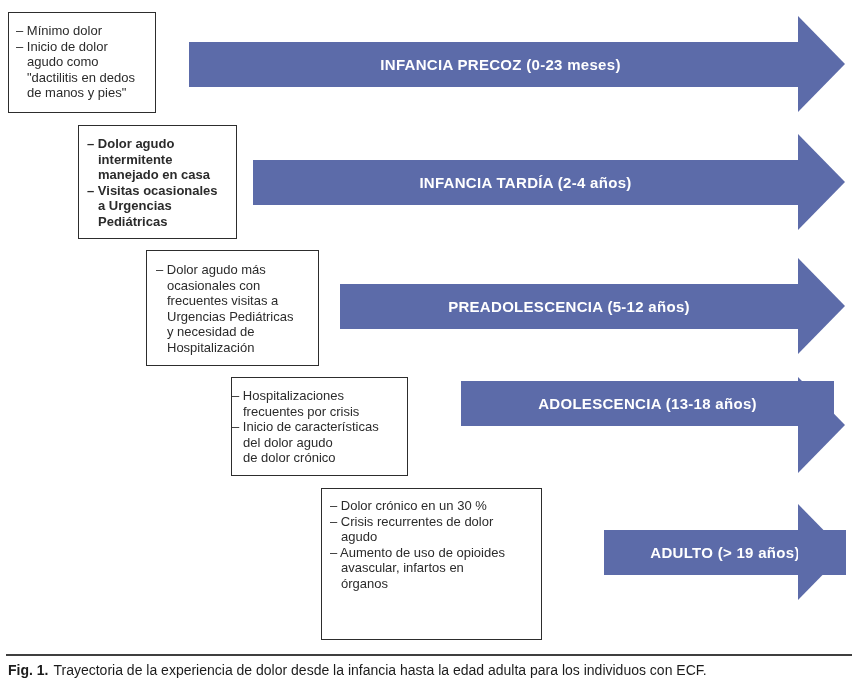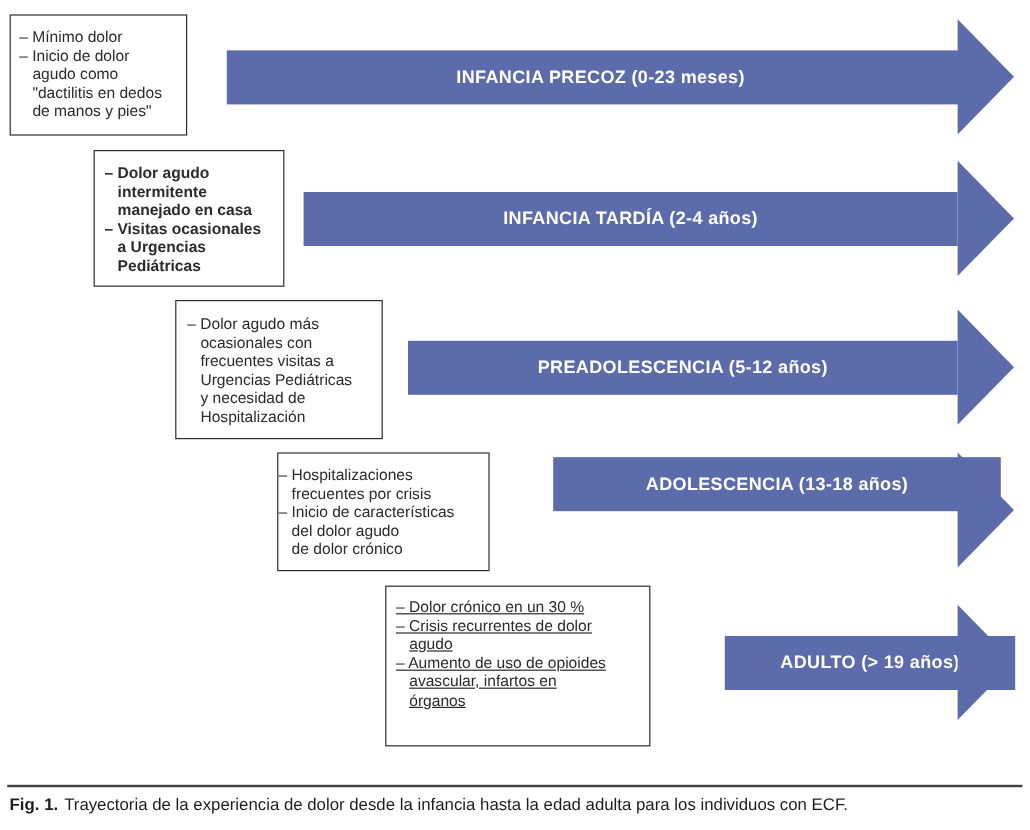--- a/index.html
+++ b/index.html
@@ -22,21 +22,21 @@
     font-size: 13px;
     line-height: 15.5px;
   }
   .note-line { white-space: nowrap; }
   .note-line.cont { padding-left: 11px; }
 
   .b1 { left: 8px;   top: 12px;  width: 148px; height: 101px; padding: 10px 5px 0 7px; }
   .b2 { left: 78px;  top: 125px; width: 159px; height: 114px; padding: 10px 23px 0 8px; font-weight: bold; }
   .b3 { left: 146px; top: 250px; width: 173px; height: 116px; padding: 11px 5px 0 9px; }
   .b4 { left: 231px; top: 377px; width: 177px; height: 99px;  padding: 10px 5px 0 0; }
-  .b5 { left: 321px; top: 488px; width: 221px; height: 134px; padding: 9px 5px 0 8px; text-decoration: underline; }
+  .b5 { left: 321px; top: 488px; width: 221px; height: 152px; padding: 9px 5px 0 8px; }
 
   
   .arrow-bar {
     position: absolute;
     height: 45px;
     background: var(--arrow-fill, #5c6ba9);
     color: var(--arrow-text, #ffffff);
     font-weight: bold;
     font-size: 15px;
     letter-spacing: 0.3px;

